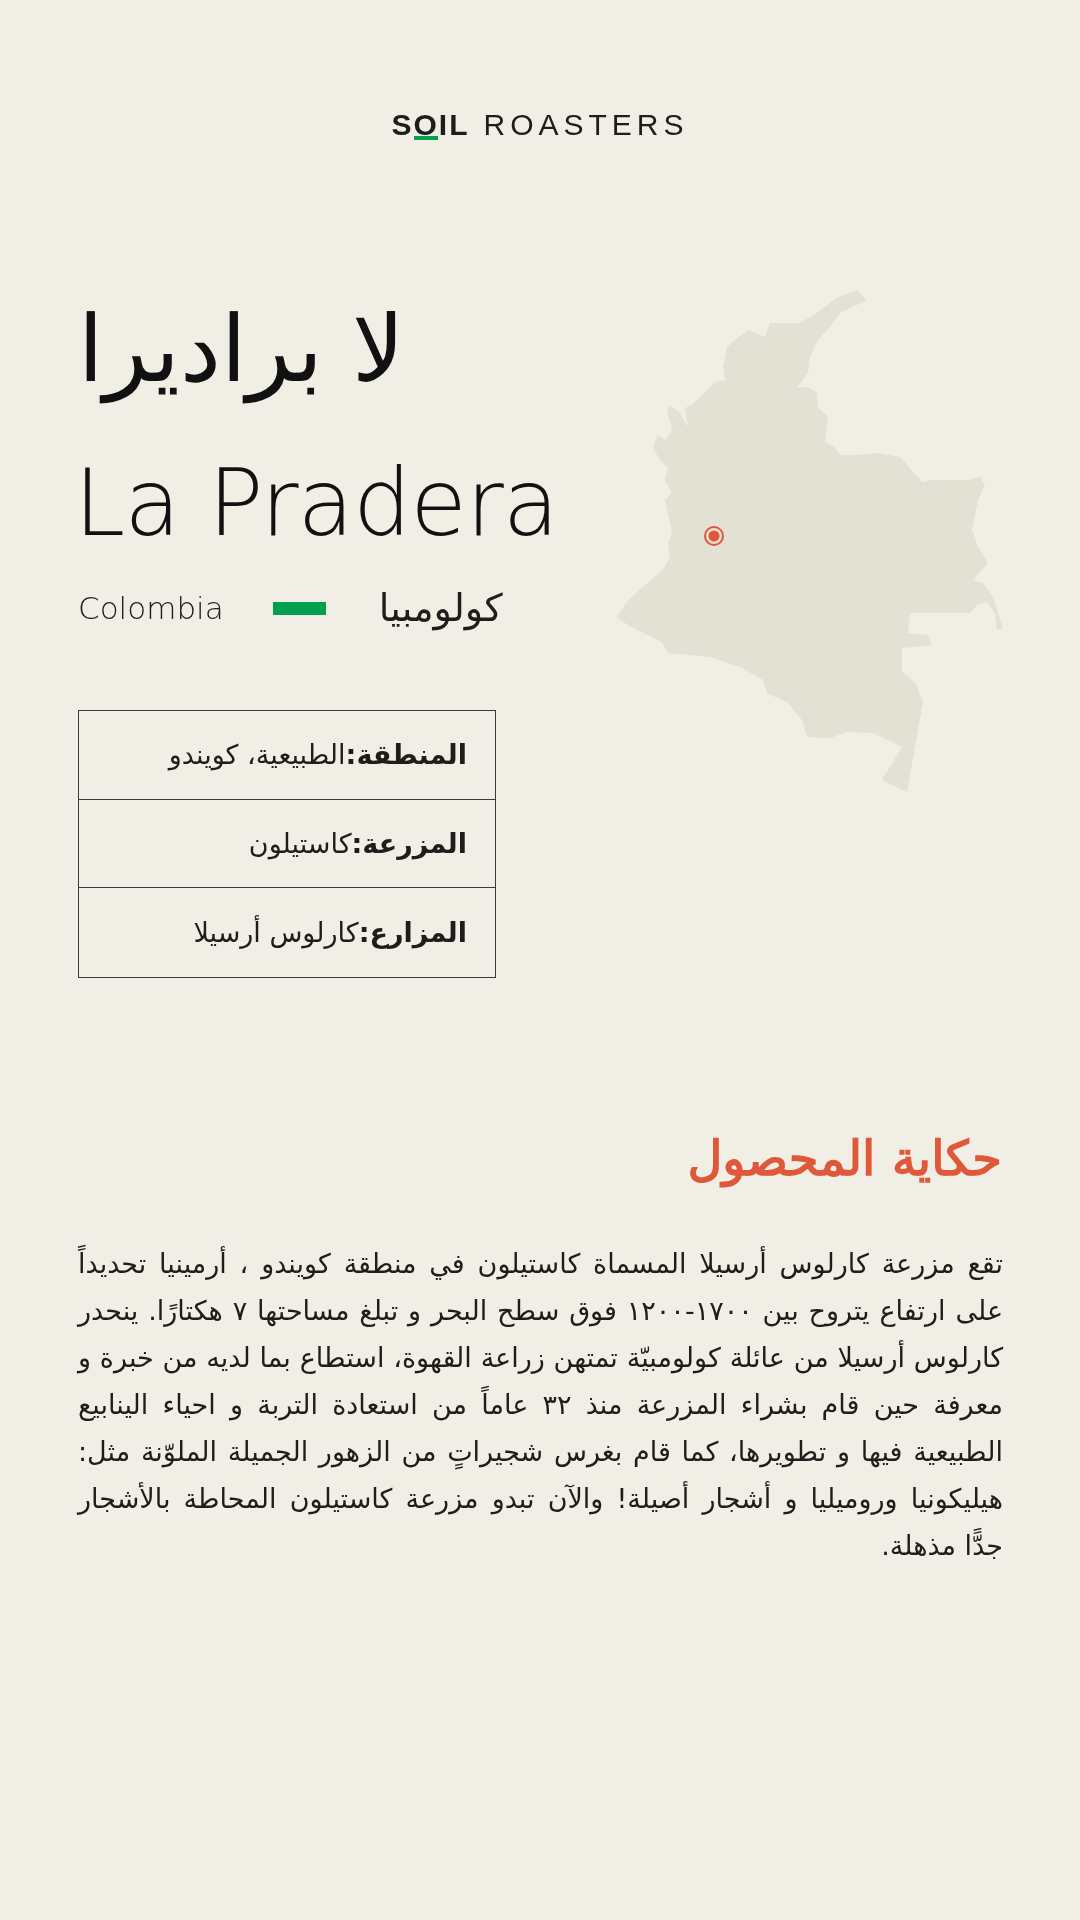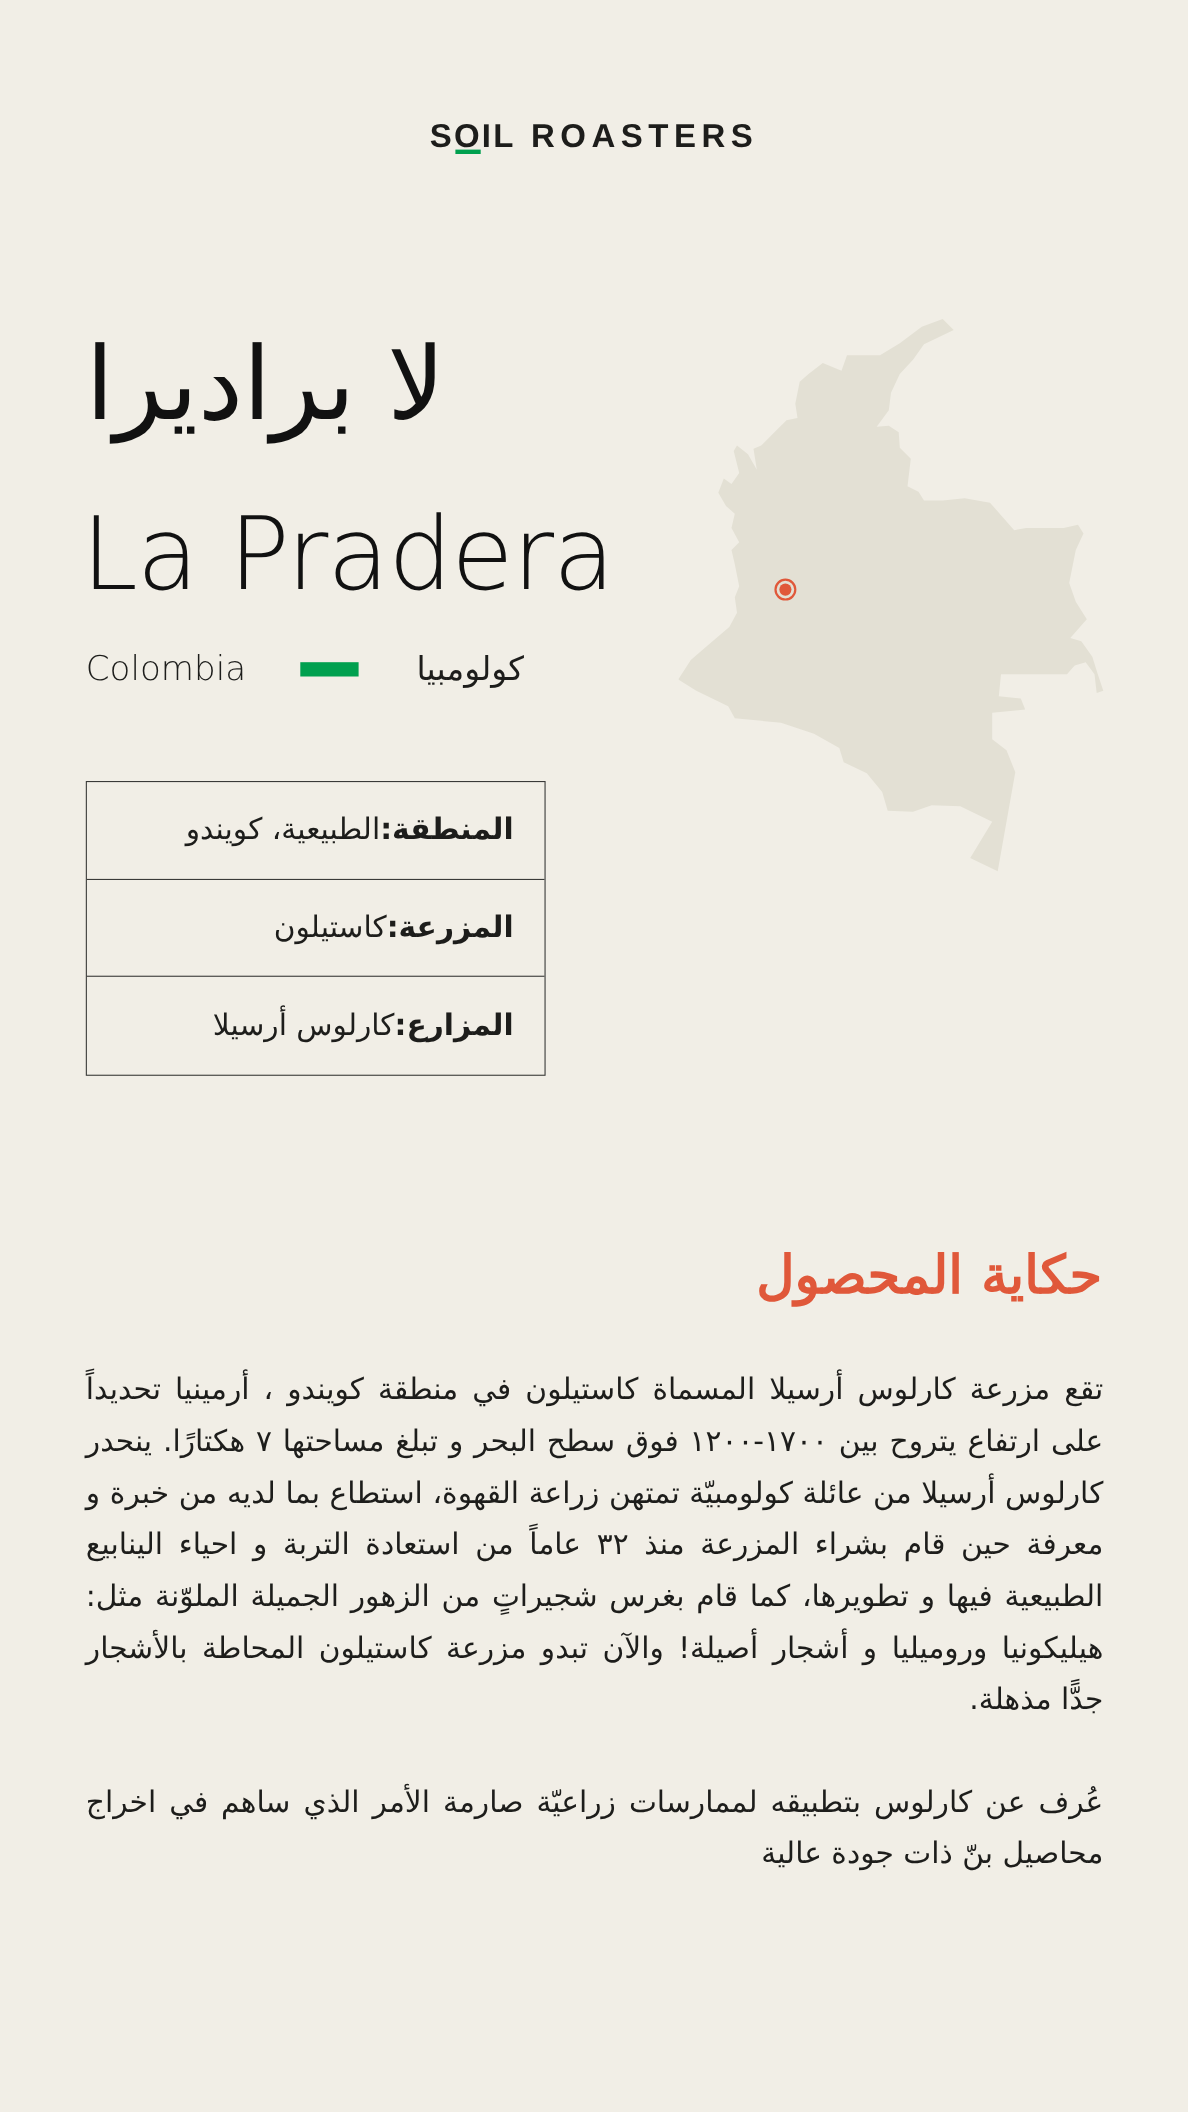--- a/index.html
+++ b/index.html
@@ -15,41 +15,41 @@
     position: absolute; top: 108px; left: 0; width: 1080px;
     text-align: center; font-family: "Liberation Sans", sans-serif;
     font-size: 30px; letter-spacing: 4px; color: #1d1d1b;
   }
   .logo .soil { font-weight: 700; letter-spacing: 2px; margin-right: 14px; position: relative; }
   .logo .soil .o { position: relative; display: inline-block; }
   .logo .soil .o::after {
     content: ""; position: absolute; left: 1px; right: 1px; bottom: 2px;
     height: 4px; background: var(--brand-green);
   }
-  .logo .roasters { font-weight: 700; letter-spacing: 5px; }
+  .logo .roasters { font-weight: 400; letter-spacing: 5px; }
 
   .map { position: absolute; left: 600px; top: 280px; width: 420px; height: 550px; }
 
   .title-ar {
     position: absolute; left: 78px; top: 304px;
     font-family: "DejaVu Serif", serif; font-size: 92px; line-height: 1;
     color: #111; direction: rtl;
   }
   .title-en {
     position: absolute; left: 74px; top: 458px;
     font-family: "DejaVu Sans", sans-serif; font-weight: 300;
     font-size: 92px; line-height: 1; letter-spacing: -1px; color: #111;
   }
   .country-row {
     position: absolute; left: 78px; top: 588px; height: 40px;
     display: flex; align-items: center; gap: 15px;
   }
   .country-en { font-family: "DejaVu Sans", sans-serif; font-size: 31px; color: #1d1d1b; font-weight: 300; }
   .flag-bar { width: 53px; height: 13px; background: var(--brand-green); margin-left: 34px; margin-right: 38px; }
-  .country-ar { font-family: "DejaVu Sans", sans-serif; font-size: 30px; direction: rtl; color: #1d1d1b; }
+  .country-ar { font-family: "DejaVu Sans", sans-serif; font-size: 38px; direction: rtl; color: #1d1d1b; }
 
   .info-table {
     position: absolute; left: 78px; top: 710px; width: 418px;
     border: 1.5px solid #3a3a38;
   }
   .info-row {
     height: 88.7px; display: flex; align-items: center; justify-content: flex-start;
     direction: rtl; padding-right: 28px; border-bottom: 1.5px solid #3a3a38;
     font-size: 27px; color: #1d1d1b;
   }
@@ -104,14 +104,13 @@
   <div class="info-row">
     <span class="lbl">المزارع:</span>
     <span>كارلوس أرسيلا</span>
   </div>
 </div>
 
 <h2 class="story-heading">حكاية المحصول</h2>
 
 <div class="story-body">
   <p>تقع مزرعة كارلوس أرسيلا المسماة كاستيلون في منطقة كويندو ، أرمينيا تحديداً على ارتفاع يتروح بين ١٧٠٠-١٢٠٠  فوق سطح البحر و تبلغ مساحتها ٧ هكتارًا. ينحدر كارلوس أرسيلا من عائلة كولومبيّة تمتهن زراعة القهوة، استطاع بما لديه من خبرة و معرفة حين قام بشراء المزرعة منذ ٣٢ عاماً من استعادة التربة و احياء الينابيع الطبيعية فيها و تطويرها، كما قام بغرس شجيراتٍ من الزهور الجميلة الملوّنة مثل: هيليكونيا وروميليا و أشجار أصيلة! والآن تبدو مزرعة كاستيلون المحاطة بالأشجار جدًّا مذهلة.</p>
-  <p>عُرف عن كارلوس بتطبيقه لممارسات زراعيّة صارمة الأمر الذي ساهم في اخراج محاصيل بنّ ذات جودة عالية</p>
 </div>
 
 </body></html>

